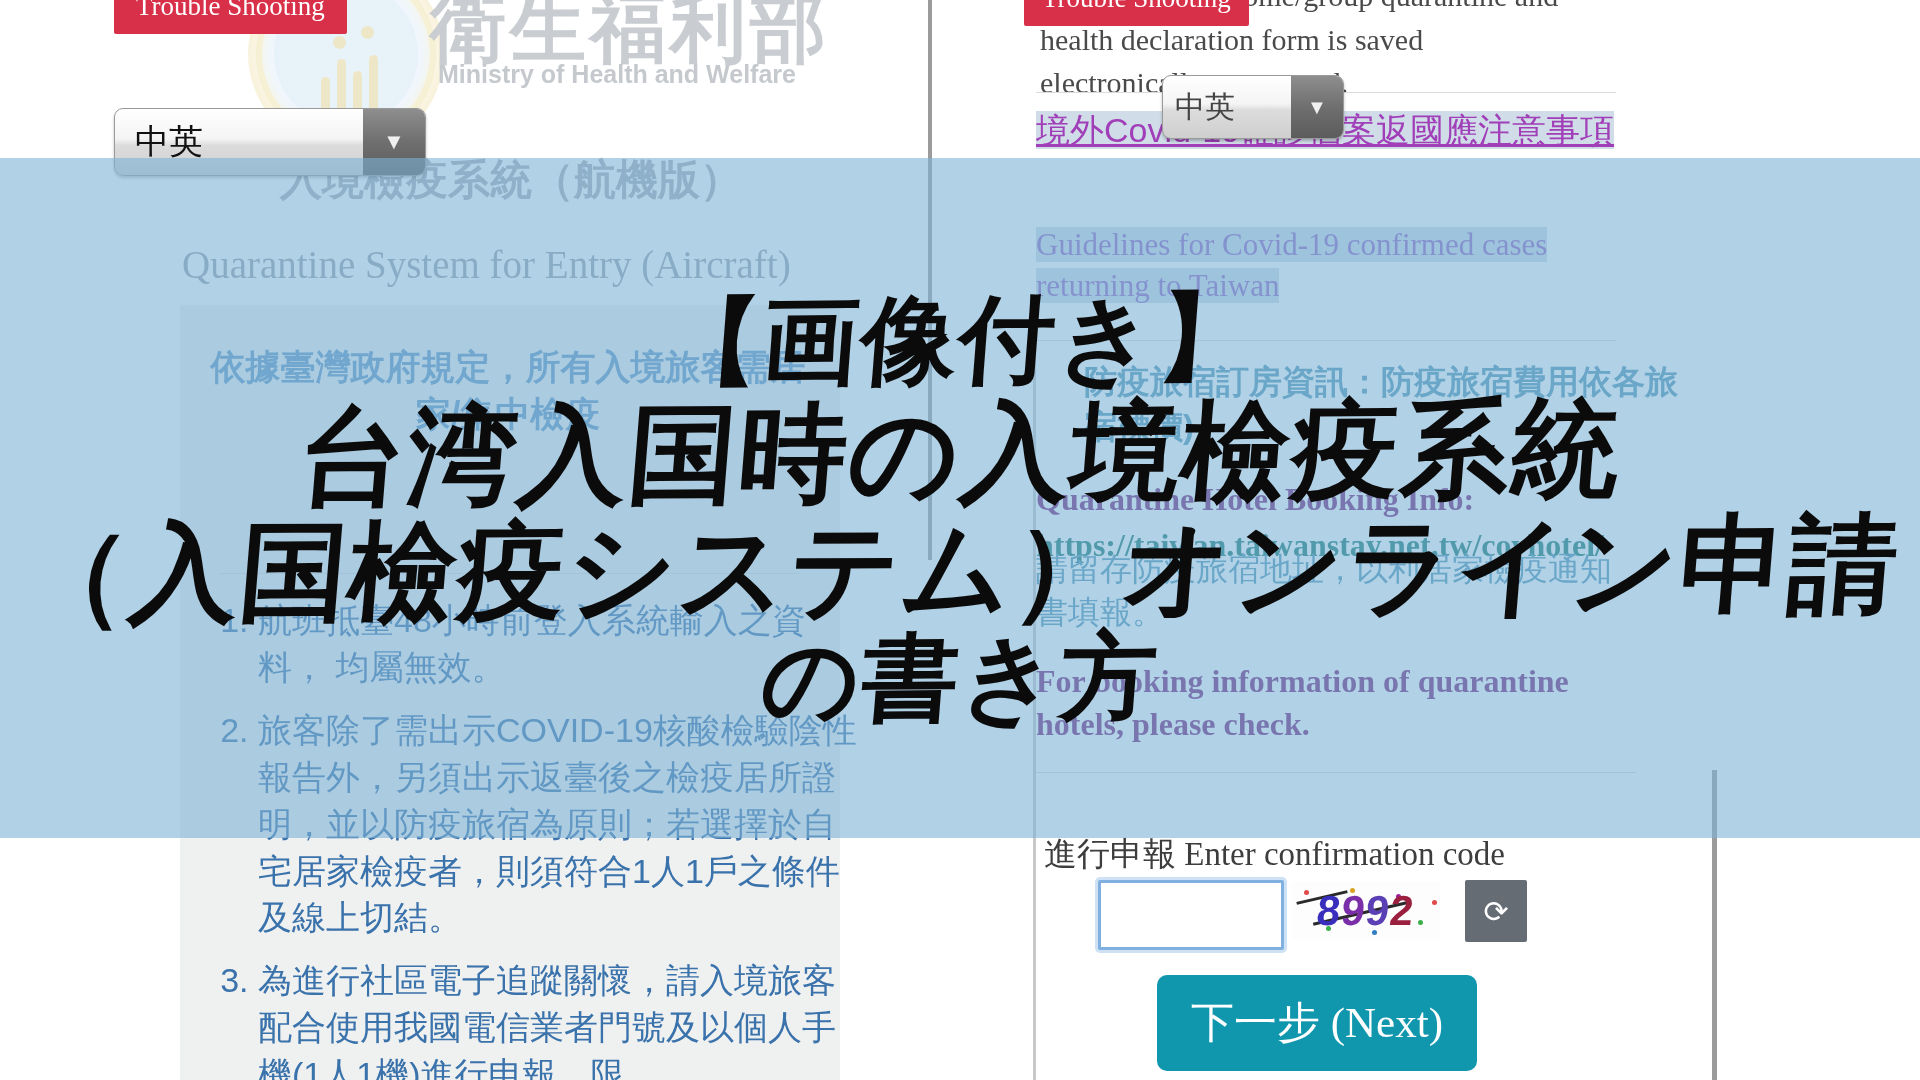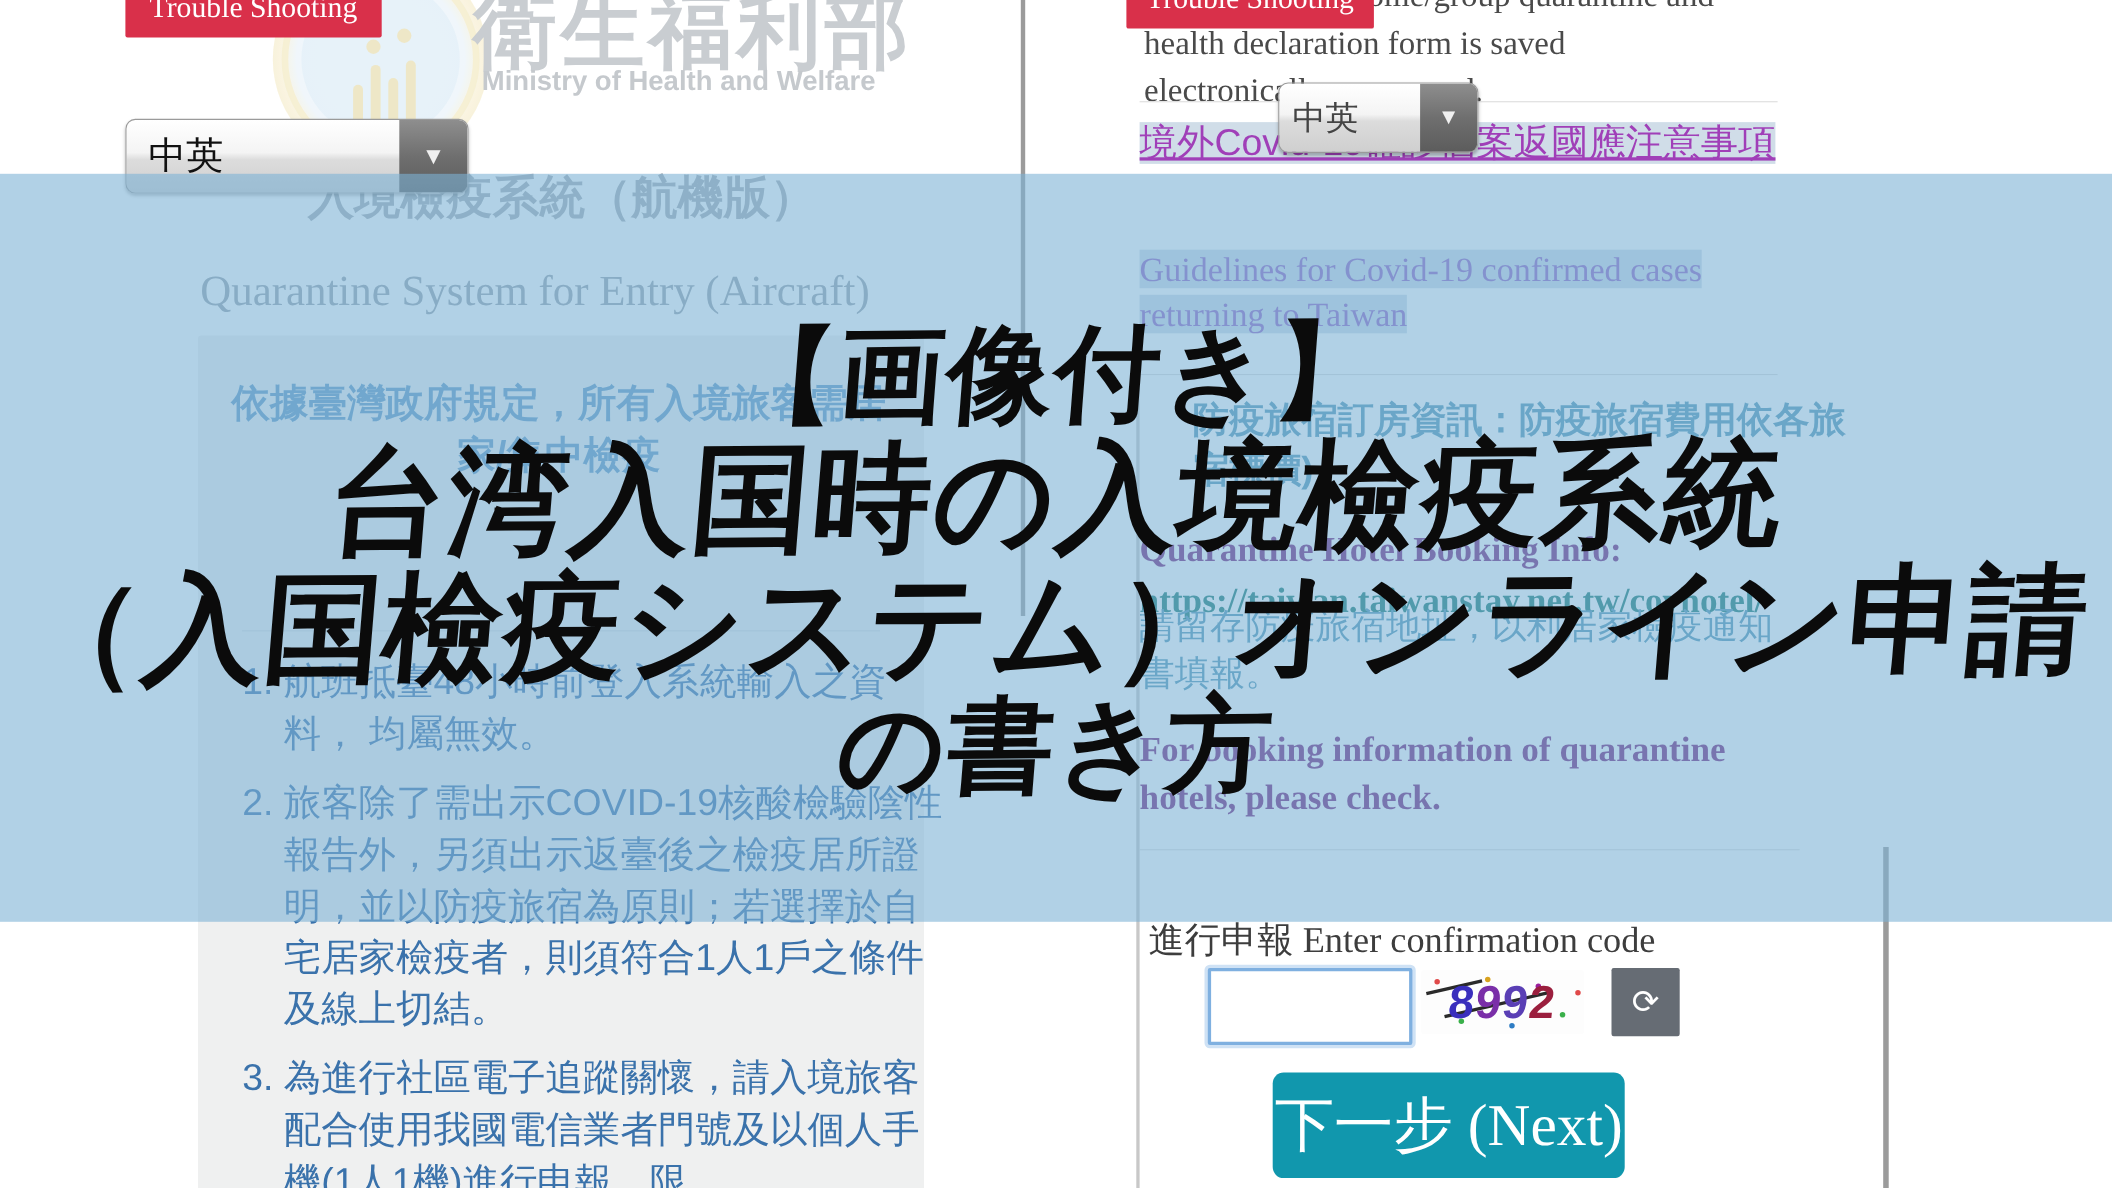--- a/index.html
+++ b/index.html
@@ -162,21 +162,21 @@
   .captcha-img .code span:nth-child(4){color:#9b1f3e;}
   .captcha-img .noise{position:absolute;width:5px;height:5px;border-radius:50%;}
   .captcha-img .streak{position:absolute;height:3px;background:#2a2a2a;transform:rotate(-13deg);}
   .captcha-refresh{
     position:absolute;left:1465px;top:880px;width:62px;height:62px;background:#666c74;
     border:0;border-radius:2px;color:#fff;font-size:30px;display:flex;align-items:center;justify-content:center;cursor:pointer;
   }
   .next-btn{
     position:absolute;left:1157px;top:975px;width:320px;height:96px;
     background:#1197ad;color:#fff;border:0;border-radius:10px;
-    font-family:"Liberation Serif", serif;font-size:54px;cursor:pointer;
+    font-family:"Liberation Serif", serif;font-size:43px;cursor:pointer;
     display:flex;align-items:center;justify-content:center;white-space:nowrap;
   }
 
   
   .vline{position:absolute;width:3px;background:#c8c8c8;}
 
   
   .overlay-band{
     position:absolute;left:0;top:158px;width:1920px;height:680px;
     background:rgba(125,178,214,.60);pointer-events:none;

